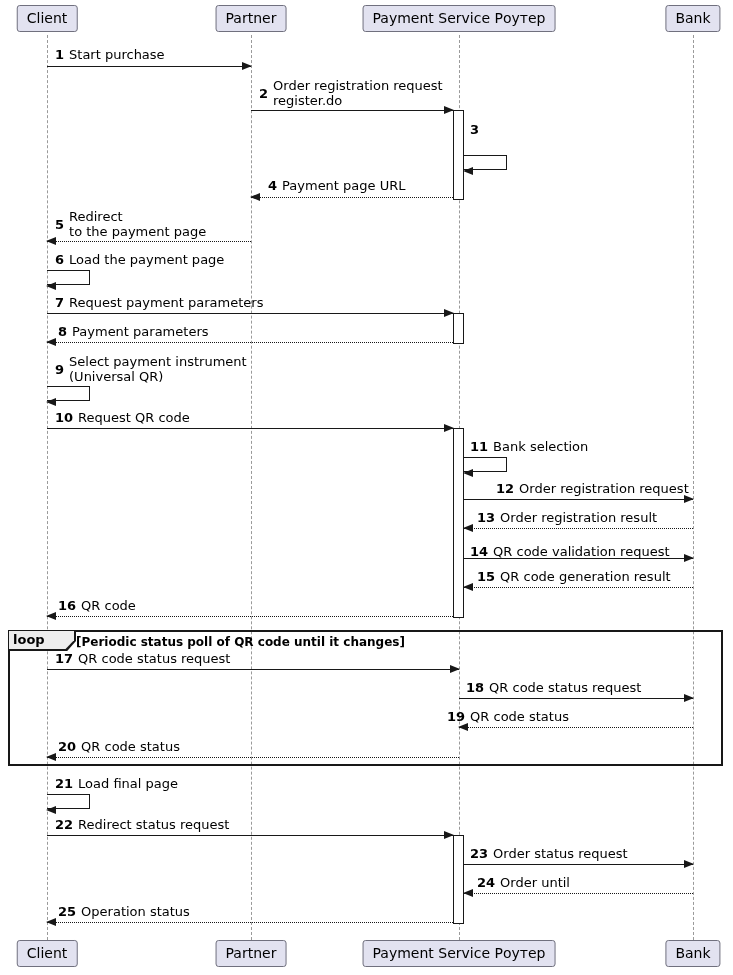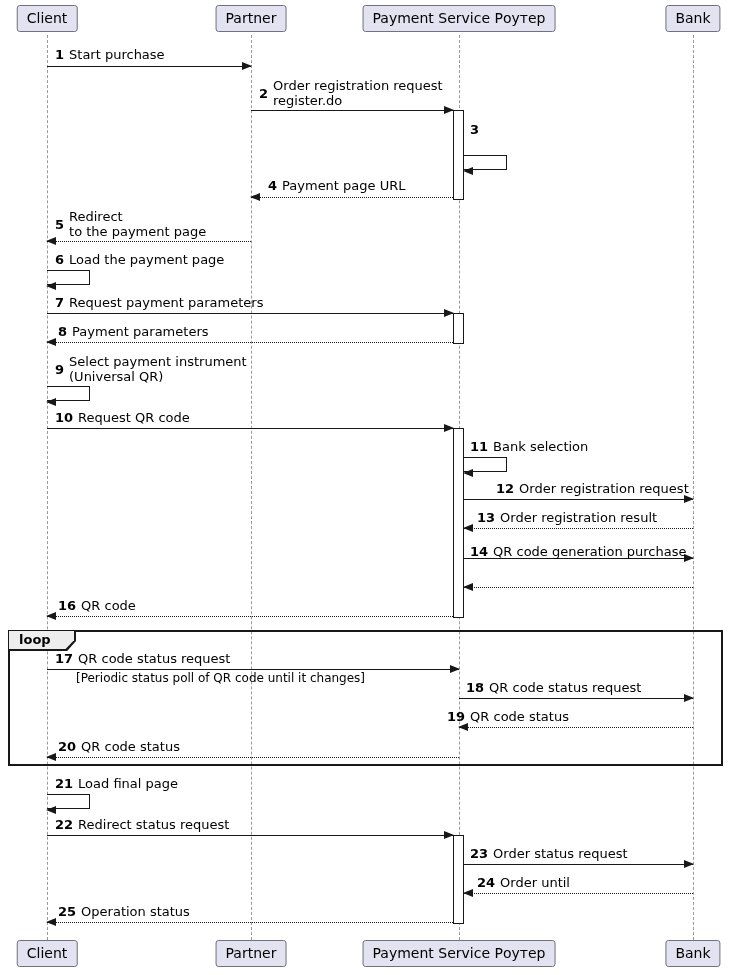--- a/index.html
+++ b/index.html
@@ -44,26 +44,25 @@
   }
   .looptag{
     position:absolute; left:-2px; top:-2px; width:68px; height:21px;
     background:#181818; z-index:2;
     clip-path:polygon(0 0,100% 0,100% 52%,87% 100%,0 100%);
   }
   .looptag .inner{
     position:absolute; left:1px; top:1px; right:2px; bottom:2px;
     background:#ededed;
     clip-path:polygon(0 0,100% 0,100% 52%,87% 100%,0 100%);
-    font-size:13px; font-weight:bold; line-height:17px; padding-left:10px;
+    font-size:13px; font-weight:bold; line-height:17px; padding-left:4px;
   }
   .loopcond{
-    position:absolute; left:66px; top:3px; font-size:12px; font-weight:normal;
+    position:absolute; left:66px; top:3px; font-size:12px; font-weight:bold;
     white-space:nowrap;
-    margin-top:36px;
   }
 </style>
 </head>
 <body>
 
 <div id="canvas">
 
   <div class="lifeline" style="left:47px"></div>
   <div class="lifeline" style="left:251px"></div>
   <div class="lifeline" style="left:459px"></div>
@@ -145,25 +144,26 @@
   <div class="mlabel" style="left:496px; top:481px"><b>12</b><span>Order registration request</span></div>
   <div class="arrow" style="left:464px; top:499px; width:229px">
       <i class="head-r"></i>
     </div>
 
   <div class="mlabel" style="left:477px; top:510px"><b>13</b><span>Order registration result</span></div>
   <div class="arrow dashed" style="left:464px; top:528px; width:229px">
       <i class="head-l"></i>
     </div>
 
-  <div class="mlabel" style="left:470px; top:544px"><b>14</b><span>QR code generation purchase</span></div>
+  <div class="mlabel" style="left:470px; top:544px"><b>14</b><span>QR code validation request</span></div>
   <div class="arrow" style="left:464px; top:558px; width:229px">
       <i class="head-r"></i>
     </div>
 
+  <div class="mlabel" style="left:477px; top:569px"><b>15</b><span>QR code generation result</span></div>
   <div class="arrow dashed" style="left:464px; top:587px; width:229px">
       <i class="head-l"></i>
     </div>
 
   <div class="mlabel" style="left:58px; top:598px"><b>16</b><span>QR code</span></div>
   <div class="arrow dashed" style="left:47px; top:616px; width:406px">
       <i class="head-l"></i>
     </div>
 
   <div class="loopframe">

